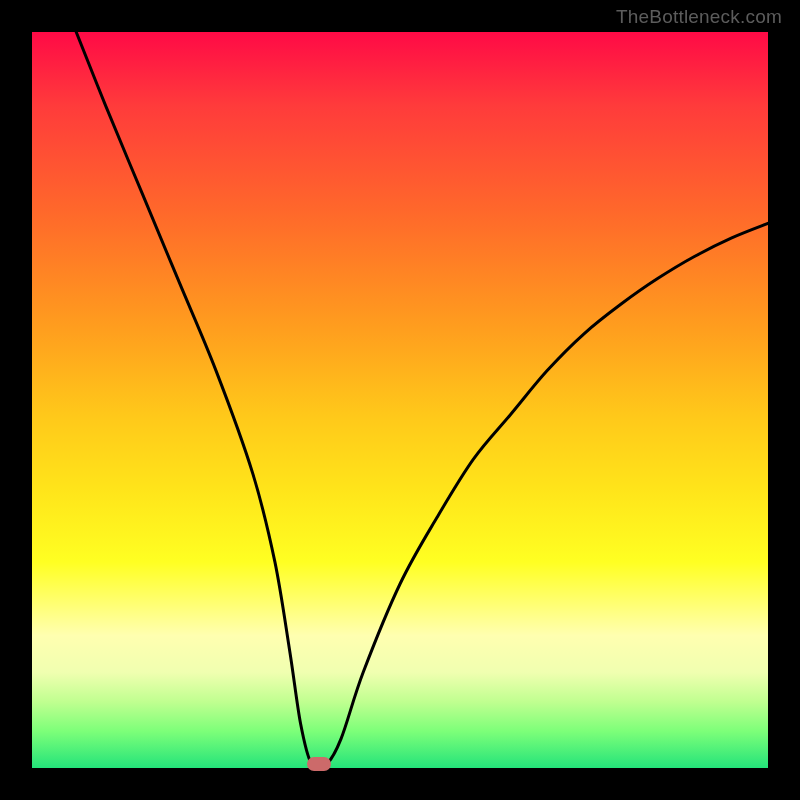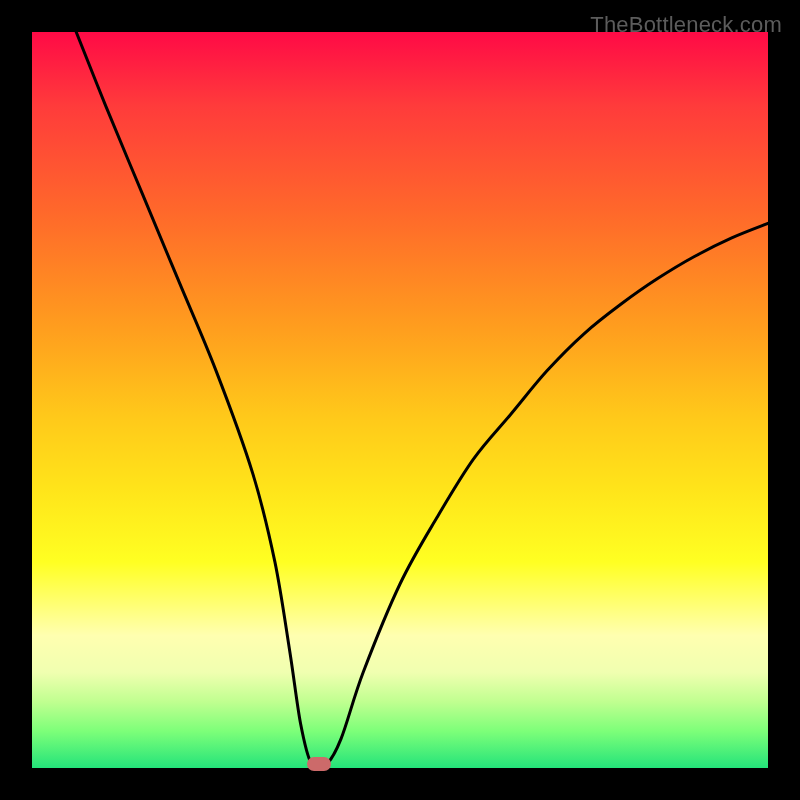--- a/index.html
+++ b/index.html
@@ -38,24 +38,23 @@
       #c0ff90 91%,
       #7dff79 95%,
       #24e37a 100%
     );
   }
   .watermark {
     position: absolute;
     top: 6px;
     right: 18px;
     color: #5c5c5c;
-    font-size: 22px;
+    font-size: 19px;
     letter-spacing: 0.2px;
     font-weight: 500;
-    margin-top: 6px;
   }
   .marker {
     position: absolute;
     width: 24px;
     height: 14px;
     background: #cc6a6a;
     border-radius: 7px;
     transform: translate(-50%, -50%);
   }
   svg.curve {

